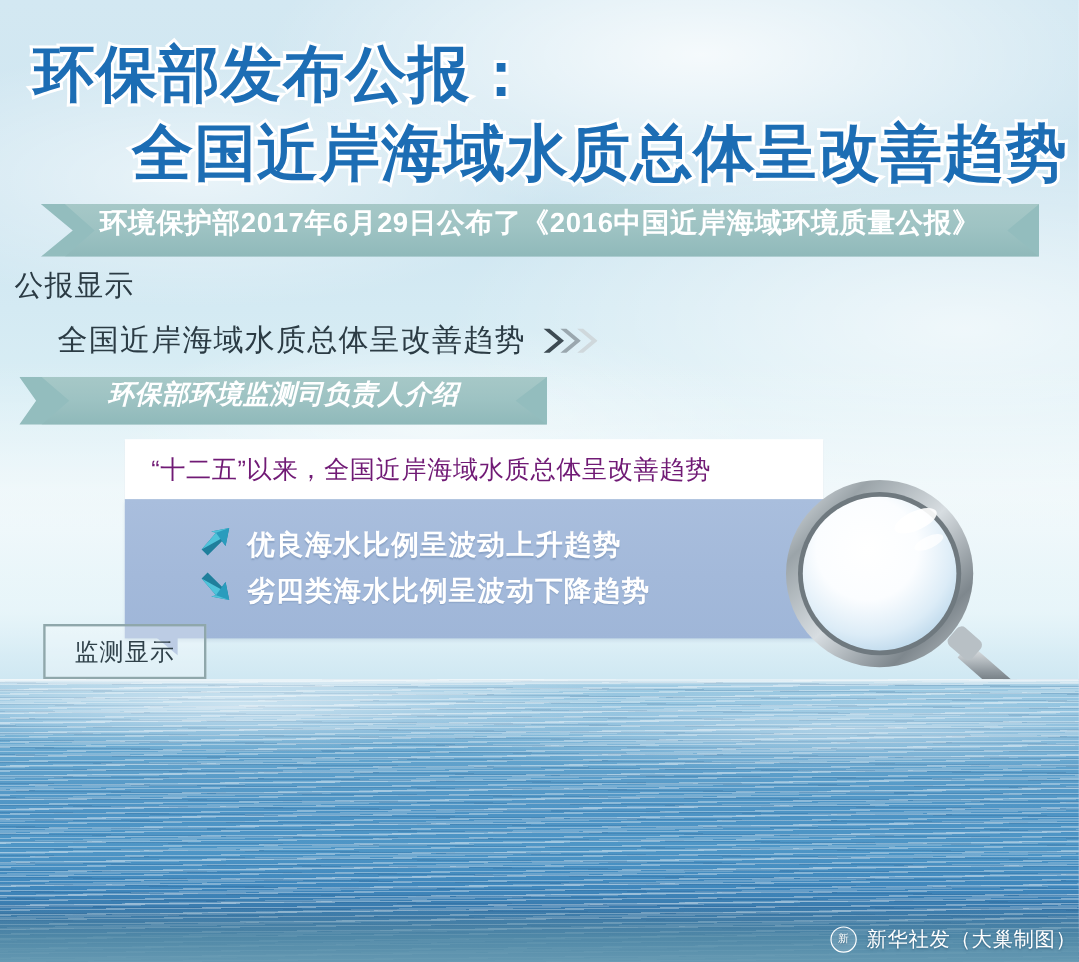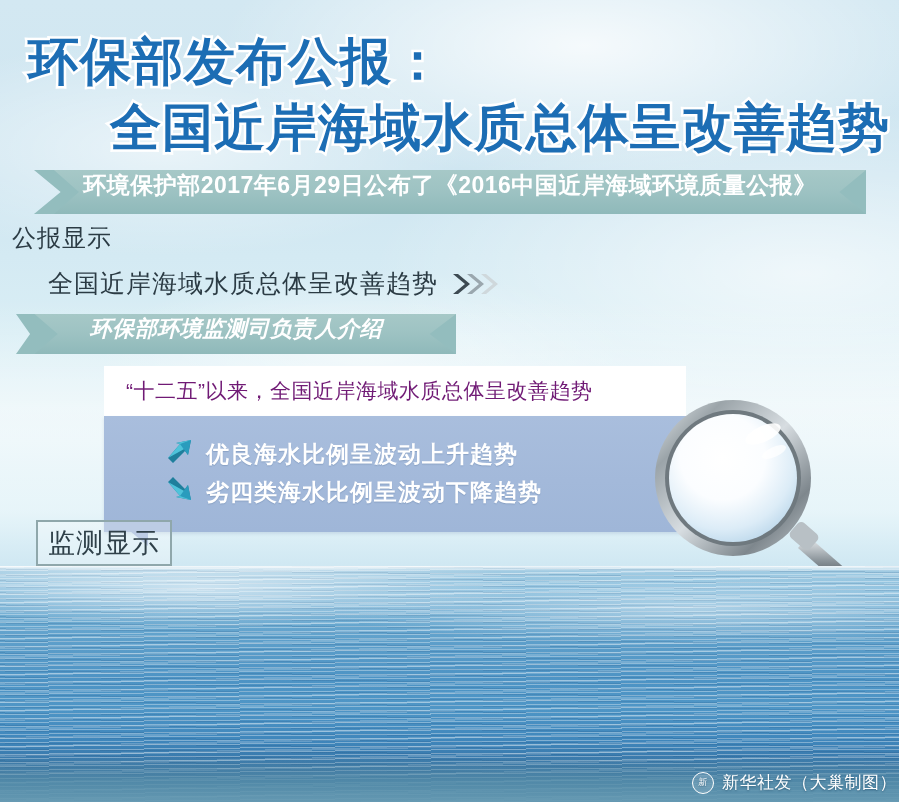--- a/index.html
+++ b/index.html
@@ -140,21 +140,21 @@
 
   
   .magnifier{position:absolute;left:640px;top:396px;width:250px;height:210px;pointer-events:none;}
 
   
   .callout{
     position:absolute;left:36px;top:520px;width:132px;height:42px;
     border:2px solid #8fa7ab;
     background:rgba(255,255,255,.30);
     display:flex;align-items:center;justify-content:center;
-    font-size:27px;color:#2f4049;letter-spacing:1px;
+    font-size:20px;color:#2f4049;letter-spacing:1px;
   }
   .callout-tail{
     position:absolute;left:120px;top:560px;
     width:0;height:0;
     border-left:2px solid transparent;
     border-top:22px solid transparent;
   }
   .callout-tail svg{display:block;}
 
   

